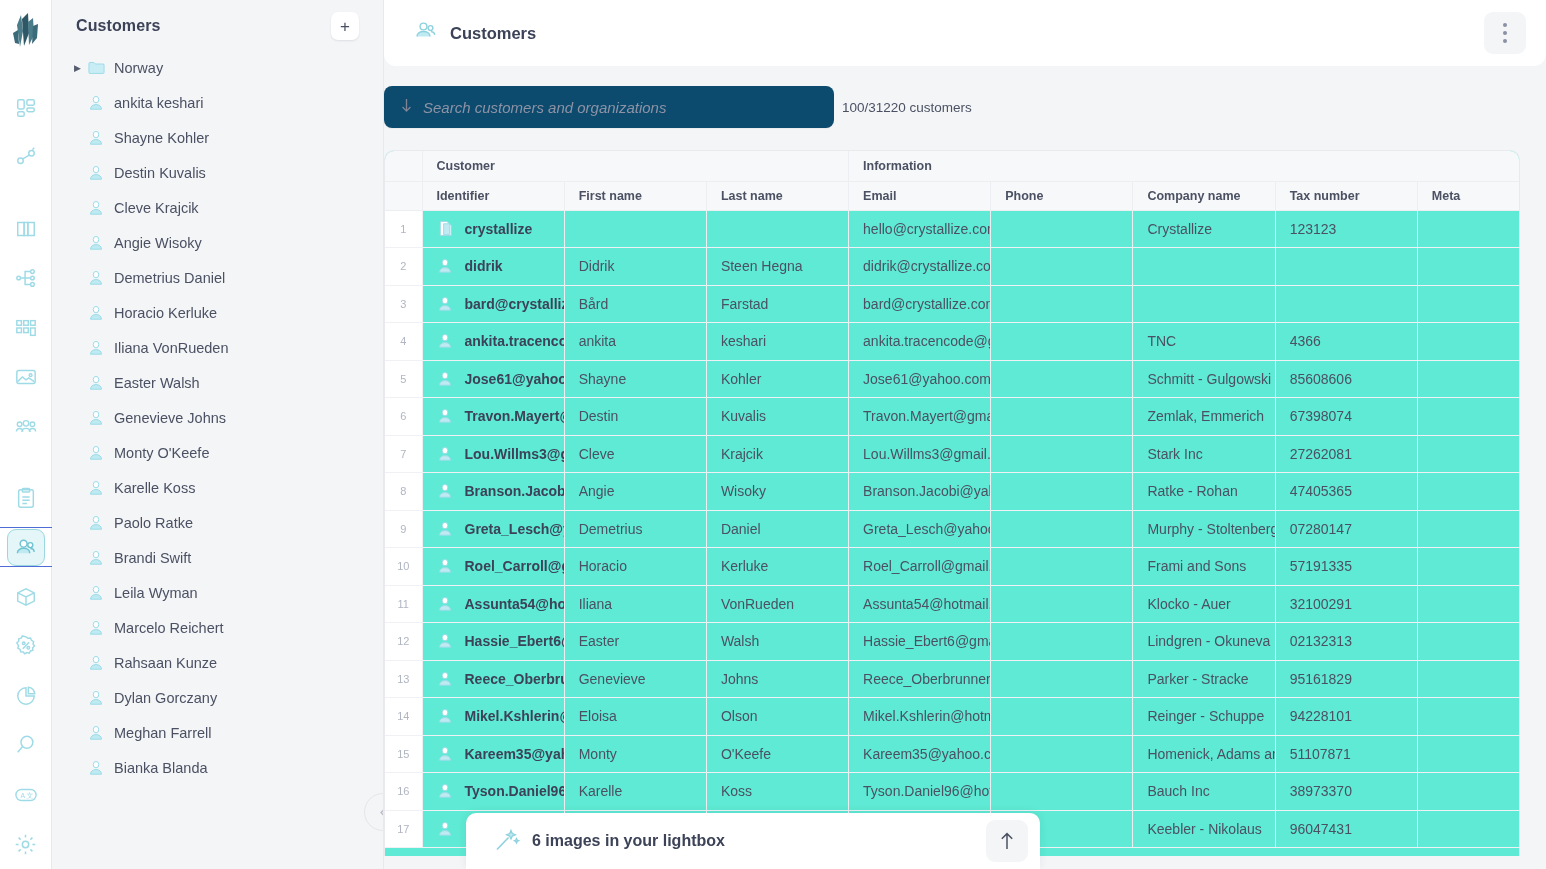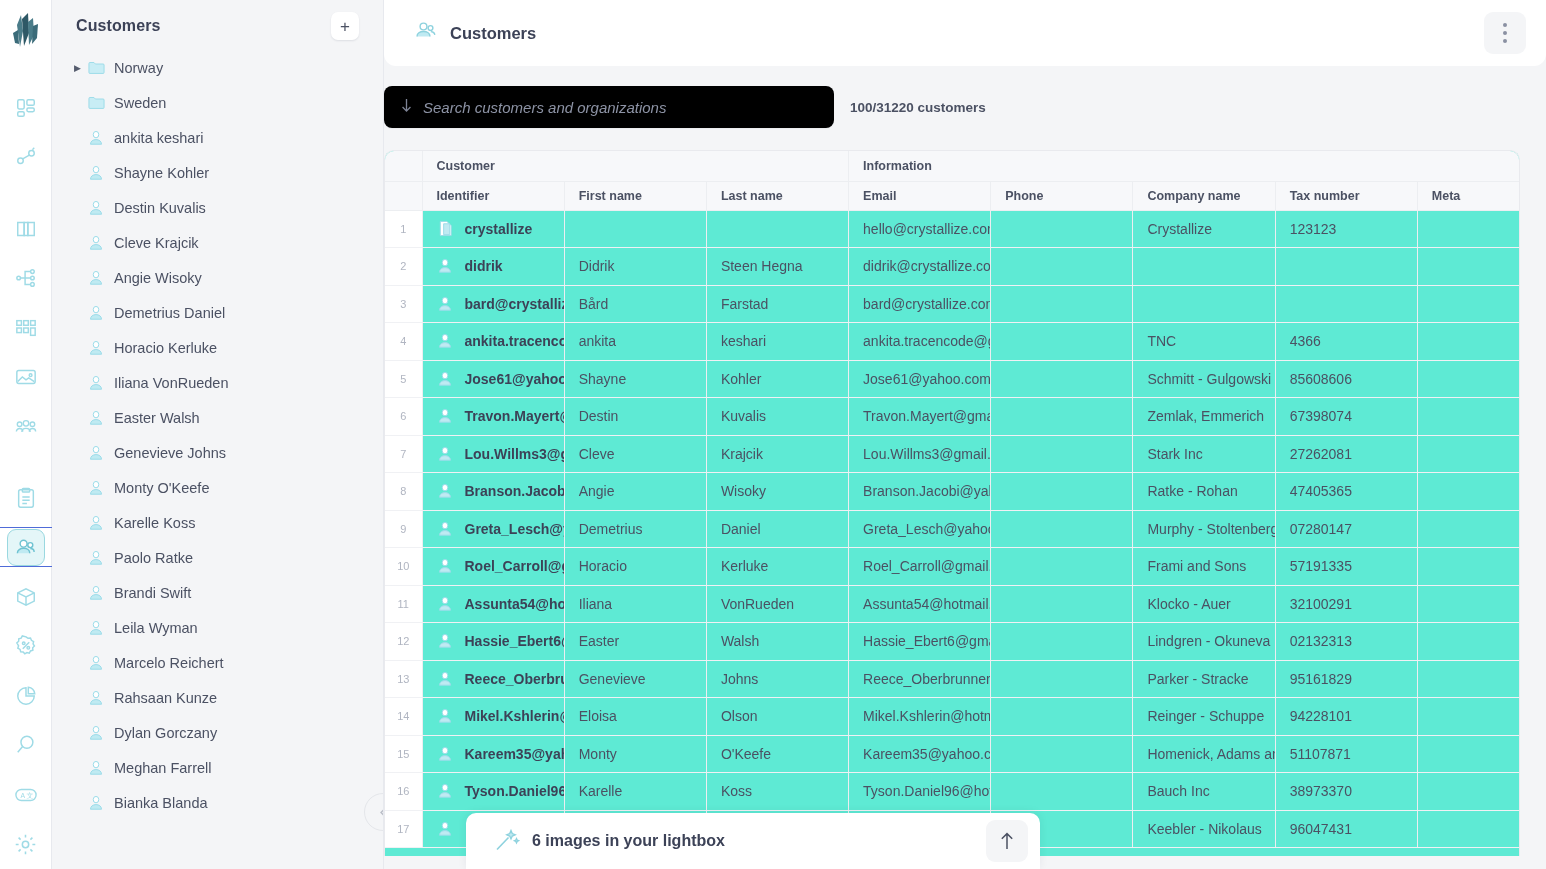--- a/index.html
+++ b/index.html
@@ -91,27 +91,27 @@
   .topbar-title { font-size: 16.5px; font-weight: bold; color: #3c4257; }
   .kebab {
     width: 42px; height: 42px; border-radius: 9px; background: #f4f5f7;
     display: flex; flex-direction: column; align-items: center; justify-content: center;
     gap: 4px; cursor: pointer; border: none;
   }
   .kebab i { width: 4px; height: 4px; border-radius: 50%; background: #8a90a2; display:block; }
 
   .searchrow { display: flex; align-items: center; padding: 20px 0 0 0; }
   .searchbox {
-    width: 450px; height: 42px; background: #000000; border-radius: 8px;
+    width: 450px; height: 42px; background: #0c4a6e; border-radius: 8px;
     display: flex; align-items: center; gap: 10px; padding: 0 16px;
     margin-left: 0; box-shadow: 0 1px 1px rgba(20,30,60,.04);
   }
   .search-arrow { color: #7e8496; font-size: 15px; }
   .search-ph { color: #8d93a5; font-style: italic; font-size: 15px; }
-  .count { margin-left: 16px; font-size: 13.5px; font-weight: bold; color: #4b5163; }
+  .count { margin-left: 8px; font-size: 13.5px; font-weight: normal; color: #4b5163; }
 
   
   .tablewrap {
     margin-top: 22px; margin-left: 0;
     background: #5eead4; border-radius: 10px 10px 0 0;
     border: 1px solid #e9eaee; border-bottom: none;
     overflow: hidden; height: 706px; width: 1136px;
   }
   table { border-collapse: collapse; table-layout: fixed; width: 1175px; }
   thead th {
@@ -300,29 +300,20 @@
     </div>
     <div class="tree" id="tree">
         <div class="tree-row">
           <span class="caret">▶</span>
           <span class="tree-icon">
             <svg width="17" height="15" viewBox="0 0 18 15" fill="#c8edf5" stroke="#9adbe8" stroke-width="1">
               <path d="M1 3.2a1 1 0 0 1 1-1h4.3l1.5 1.6H16a1 1 0 0 1 1 1v8a1 1 0 0 1-1 1H2a1 1 0 0 1-1-1z"></path>
             </svg>
           </span>
           <span class="tree-label">Norway</span>
-        </div>
-        <div class="tree-row">
-          <span class="caret empty">▶</span>
-          <span class="tree-icon">
-            <svg width="17" height="15" viewBox="0 0 18 15" fill="#c8edf5" stroke="#9adbe8" stroke-width="1">
-              <path d="M1 3.2a1 1 0 0 1 1-1h4.3l1.5 1.6H16a1 1 0 0 1 1 1v8a1 1 0 0 1-1 1H2a1 1 0 0 1-1-1z"></path>
-            </svg>
-          </span>
-          <span class="tree-label">Sweden</span>
         </div>
         <div class="tree-row person">
           <span class="caret empty">▶</span>
           <span class="tree-icon">
             <svg width="16" height="16" viewBox="0 0 18 18" fill="none" stroke="#9adbe8" stroke-width="1.1">
               <ellipse cx="9" cy="5.2" rx="3.1" ry="3.6" fill="#ffffff"></ellipse>
               <path d="M2.8 16c0-3.3 2.8-5.2 6.2-5.2s6.2 1.9 6.2 5.2z" fill="#bfeaf2"></path>
             </svg>
           </span>
           <span class="tree-label">ankita keshari</span>

